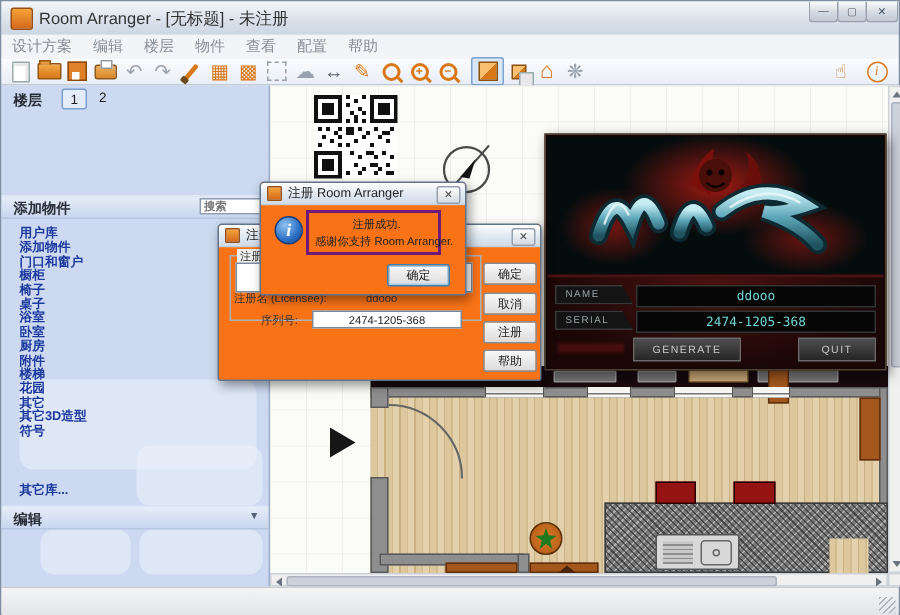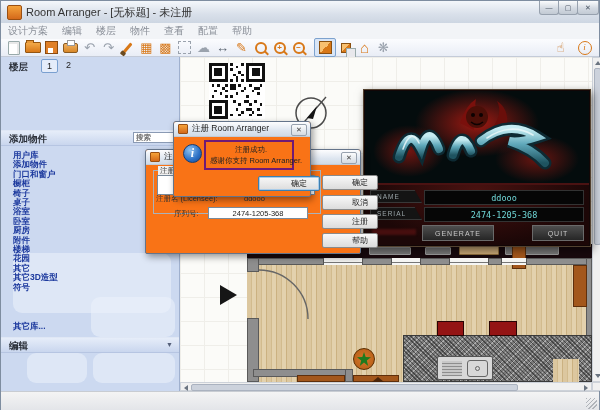--- a/index.html
+++ b/index.html
@@ -83,21 +83,21 @@
   .dlg-title{position:absolute;left:0;top:0;right:0;height:14px;border-radius:2px 2px 0 0;
     background:linear-gradient(#fdfdfe,#dee6f0 60%,#d0dae6);border-bottom:1px solid #c2cbd6;
     display:flex;align-items:center;}
   .dlg-title .ic{width:8px;height:8px;margin:0 4px 0 4px;border-radius:1px;
     background:linear-gradient(#f5a33b,#d4691a);border:1px solid #9a4f12;}
   .dlg-title .tt{font-size:8.5px;color:#222;white-space:nowrap;}
   .dlg-close{position:absolute;right:3px;top:2px;width:14px;height:10px;font-size:7px;color:#444;
     background:linear-gradient(#fbfcfd,#d4dae2);border:1px solid #97a1ae;border-radius:2px;
     display:flex;align-items:center;justify-content:center;}
   .btn{position:absolute;background:linear-gradient(#f8f8f8,#dcdcdc);border:1px solid #8a8a8a;border-radius:2px;
-    font-size:8px;color:#222;display:flex;align-items:center;justify-content:center;padding-left:20px;}
+    font-size:8px;color:#222;display:flex;align-items:center;justify-content:center;}
   .btn.def{border-color:#3c7fb1;box-shadow:0 0 0 1px #a8cbe8 inset;}
   .infoicon{position:absolute;width:17px;height:17px;border-radius:50%;
     background:radial-gradient(circle at 35% 30%,#8fc2f0,#2b6fc4 60%,#174a90);border:1px solid #123d78;
     color:#fff;font-family:"Liberation Serif","DejaVu Serif",serif;font-style:italic;font-weight:bold;
     font-size:12px;display:flex;align-items:center;justify-content:center;}
   .redbox{position:absolute;border:2px solid #701a75;}
   .msg{font-size:7.5px;color:#222;line-height:11px;white-space:nowrap;}
   .inset{position:absolute;background:#fff;border:1px solid #7a8a9a;box-sizing:border-box;}
   .flabel{position:absolute;font-size:7.5px;color:#333;white-space:nowrap;}
   

